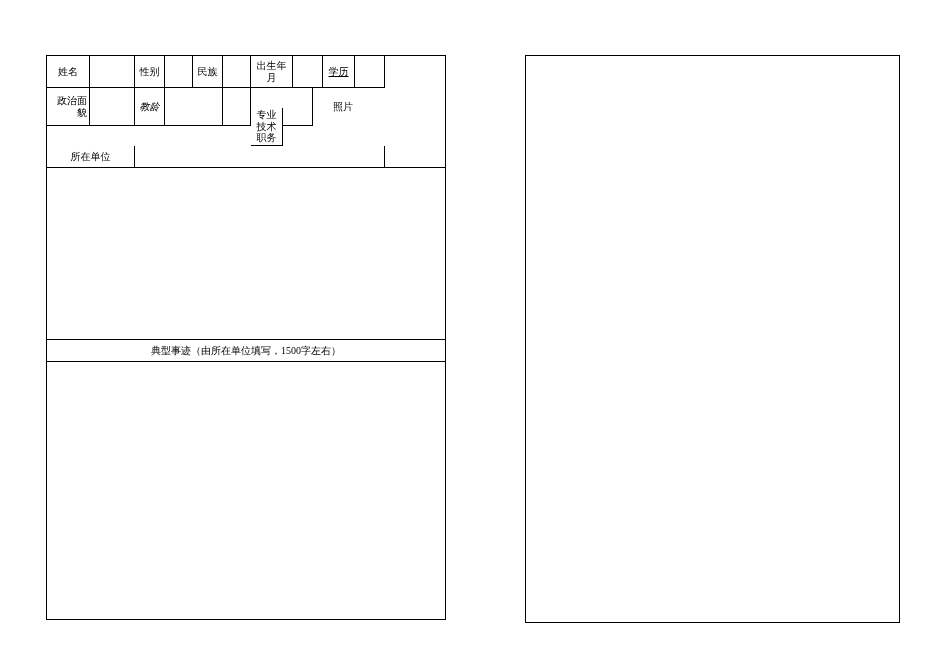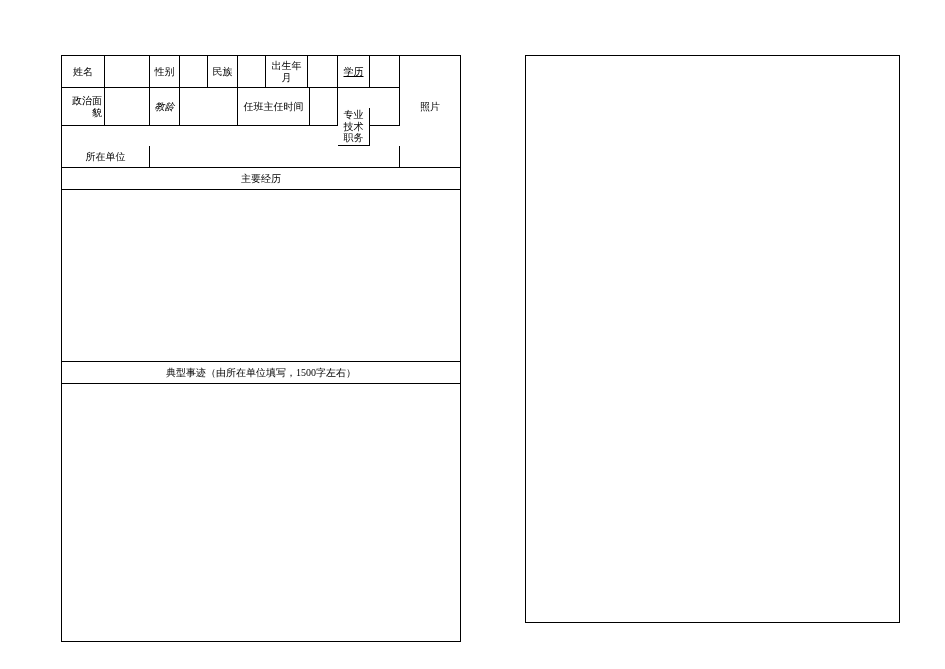--- a/index.html
+++ b/index.html
@@ -7,21 +7,21 @@
       padding: 0;
       width: 945px;
       height: 669px;
       background: #fff;
       font-family: "SimSun", "宋体", serif;
       font-size: 10px;
       color: #000;
     }
     .page {
       position: absolute;
-      left: 61px;
+      left: 46px;
       top: 55px;
       width: 400px;
       border: 1px solid #000;
       box-sizing: border-box;
     }
     .page-right {
       position: absolute;
       left: 525px;
       top: 55px;
       width: 375px;
@@ -100,36 +100,32 @@
     <div class="cell r1c9">学历</div>
     <div class="cell r1c10"></div>
     <div class="cell r1c11 no-bb"></div>
   </div>
 
   <div class="row">
     <div class="cell r2c1">政治面貌</div>
     <div class="cell r2c2"></div>
     <div class="cell r2c3">教龄</div>
     <div class="cell r2c4"></div>
-    <div class="cell r2c5">任班主任时间</div>
     <div class="cell r2c6"></div>
     <div class="cell r2c7">专业技术职务</div>
     <div class="cell r2c8"></div>
     <div class="cell r2c9 no-bb">照片</div>
   </div>
 
   <div class="row">
     <div class="cell r3c1">所在单位</div>
     <div class="cell r3c2"></div>
     <div class="cell r3c3"></div>
   </div>
 
-  <div class="row">
-    <div class="cell sec" style="border-right:none;">主要经历</div>
-  </div>
 
   <div class="row">
     <div class="cell body-lg" style="border-right:none;"></div>
   </div>
 
   <div class="row">
     <div class="cell sec" style="border-right:none;text-align:center;">典型事迹（由所在单位填写，1500字左右）</div>
   </div>
 
   <div class="row">

